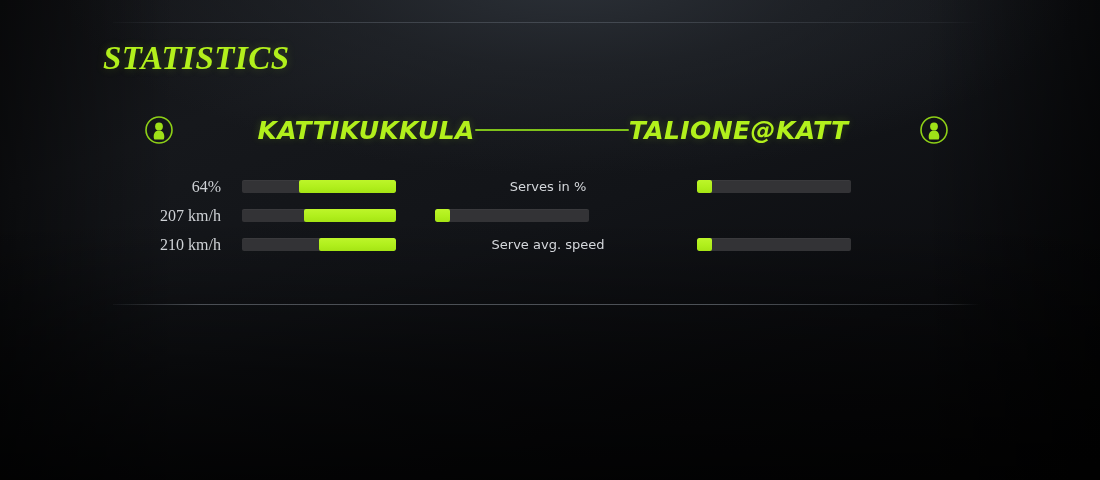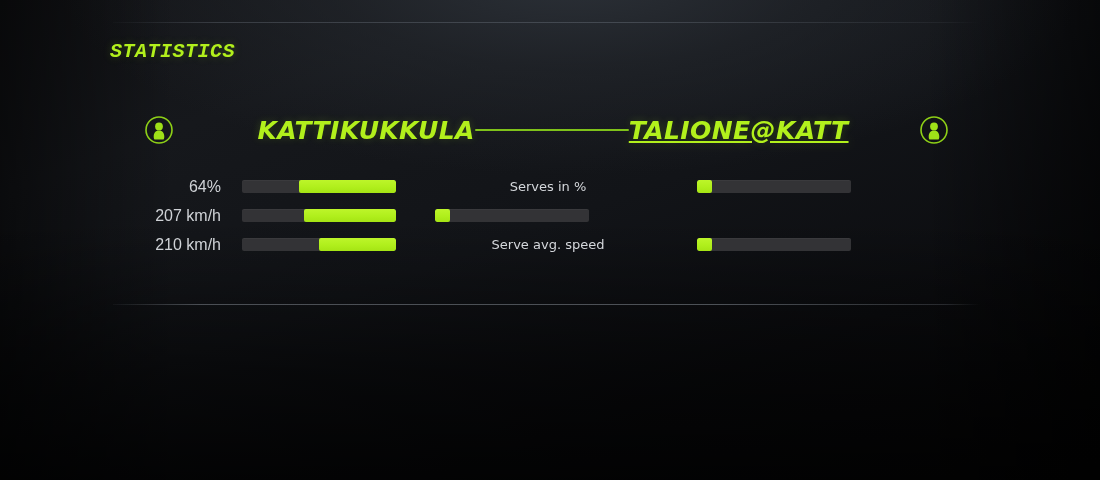--- a/index.html
+++ b/index.html
@@ -38,27 +38,27 @@
     top: 22px;
     background: linear-gradient(to right, rgba(120,128,140,0.03), rgba(128,136,148,0.30) 12%, rgba(130,138,150,0.33) 60%, rgba(120,128,140,0.10) 96%, rgba(120,128,140,0.0));
   }
   .divider.bottom {
     top: 304px;
     background: linear-gradient(to right, rgba(150,158,168,0.05), rgba(158,166,176,0.42) 10%, rgba(158,166,176,0.45) 70%, rgba(150,158,168,0.22) 96%, rgba(150,158,168,0.0));
   }
 
   .panel-title {
     position: absolute;
-    left: 110px;
+    left: 103px;
     top: 40px;
     z-index: 3;
-    font-family: Liberation Mono, monospace;
+    font-family: Liberation Serif, serif;
     font-style: italic;
     font-weight: bold;
-    font-size: 20px;
+    font-size: 33px;
     letter-spacing: 0.5px;
     color: #b2f01c;
     text-shadow: 0 0 10px rgba(160,230,30,0.22);
   }
 
   .header-row {
     position: absolute;
     left: 113px;
     top: 110px;
     width: 867px;
@@ -74,21 +74,21 @@
     font-family: "DejaVu Sans", sans-serif;
     font-style: italic;
     font-weight: bold;
     font-size: 25px;
     letter-spacing: 0.4px;
     color: #b2f01c;
     text-shadow: 0 0 9px rgba(160,230,30,0.20);
     white-space: nowrap;
   }
   .hdr-name.left { text-align: left; padding-left: 53px; }
-  .hdr-name.right { text-align: right; padding-right: 40px; text-decoration: underline; }
+  .hdr-name.right { text-align: right; padding-right: 40px; }
   .hdr-center {
     flex: 1 1 auto;
     display: flex;
     justify-content: center;
     align-items: center;
   }
   .center-rule {
     width: 154px;
     height: 2px;
     background: #7fc21a;
@@ -103,21 +103,21 @@
     top: 172px;
     width: 867px;
     z-index: 3;
   }
   .stat-row {
     display: flex;
     align-items: center;
     height: 29px;
   }
   .val {
-    font-family: Liberation Sans, sans-serif;
+    font-family: Liberation Serif, serif;
     font-size: 16px;
     color: #cfd2d6;
     white-space: nowrap;
   }
   .val.left { width: 108px; text-align: right; padding-right: 0; }
   .val.right { width: 108px; text-align: left; visibility: hidden; }
 
   .bar-wrap { width: 175px; display: flex; align-items: center; }
   .bar-wrap.left { justify-content: flex-end; padding-right: 21px; }
   .bar-wrap.right { justify-content: flex-start; padding-left: 18px; }

